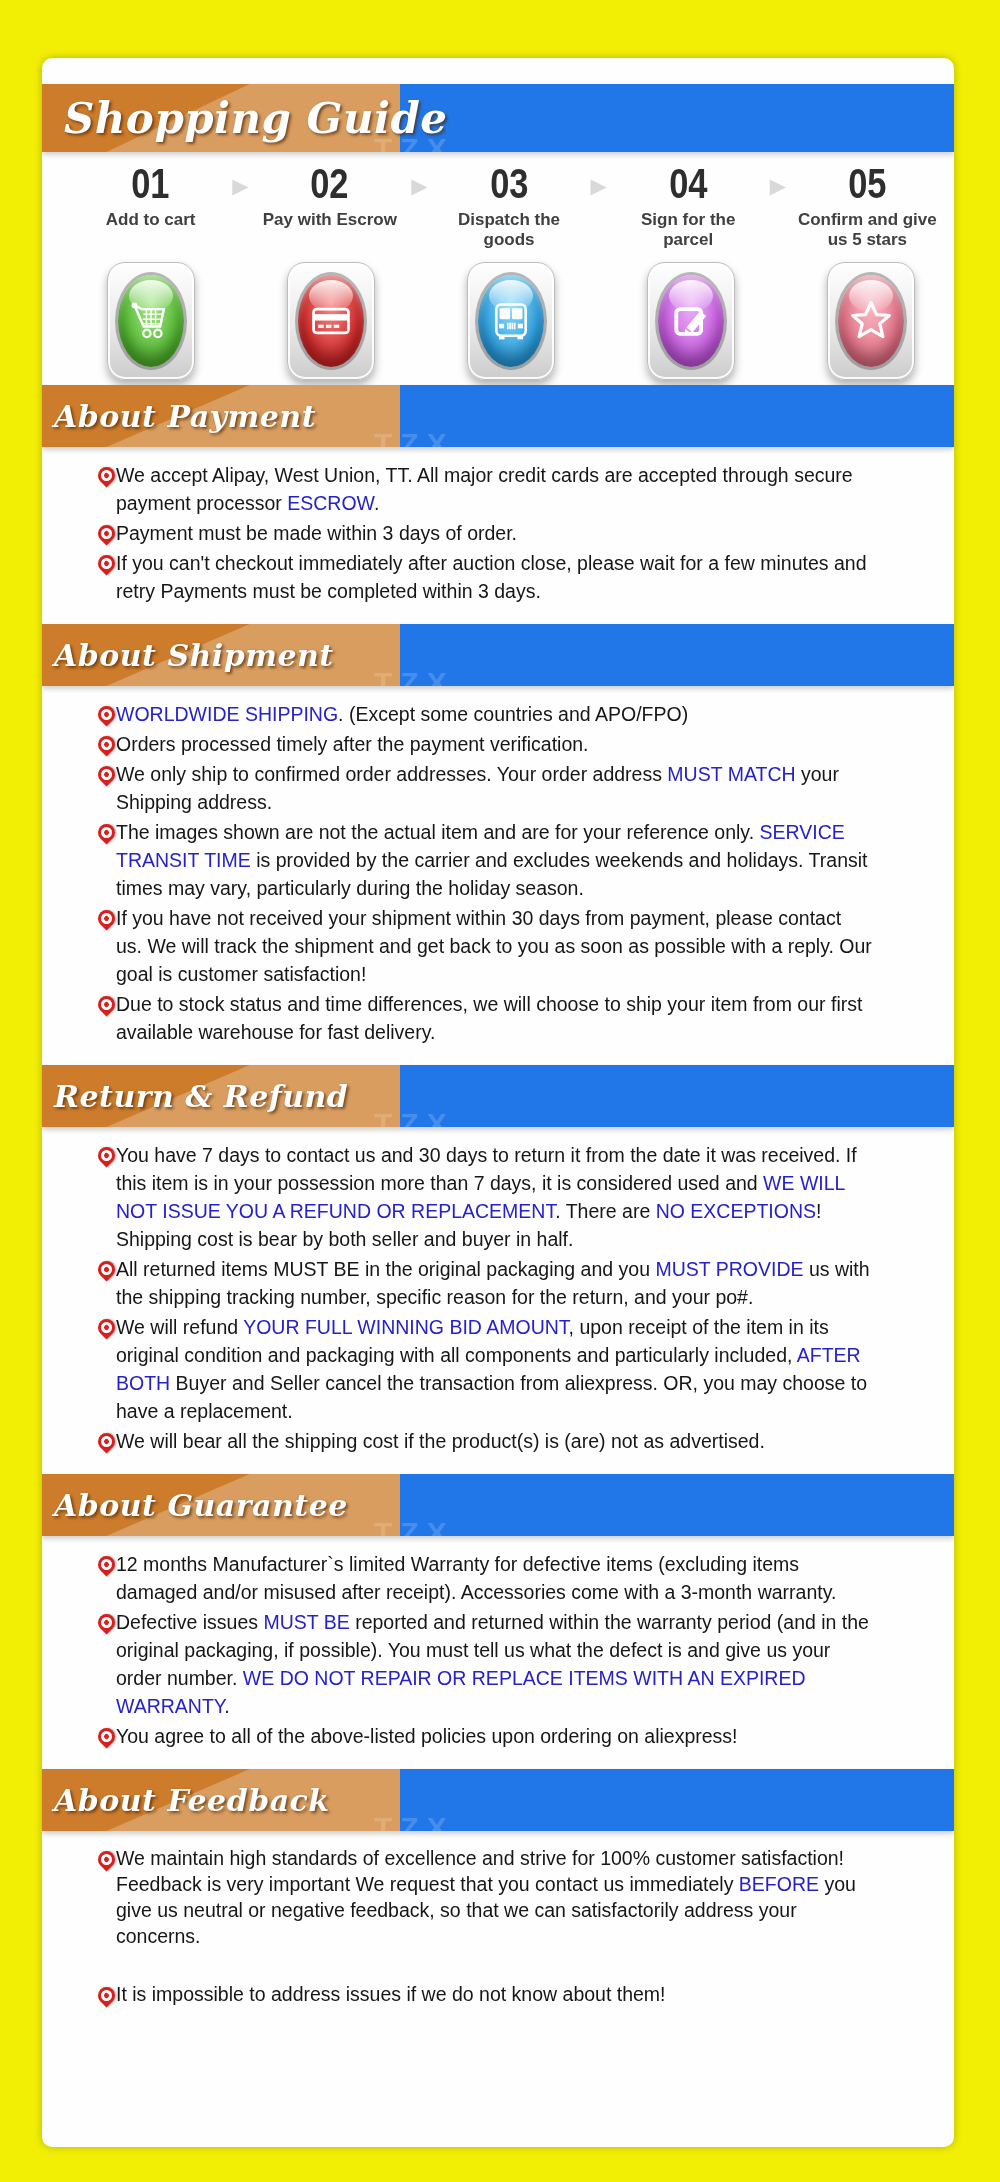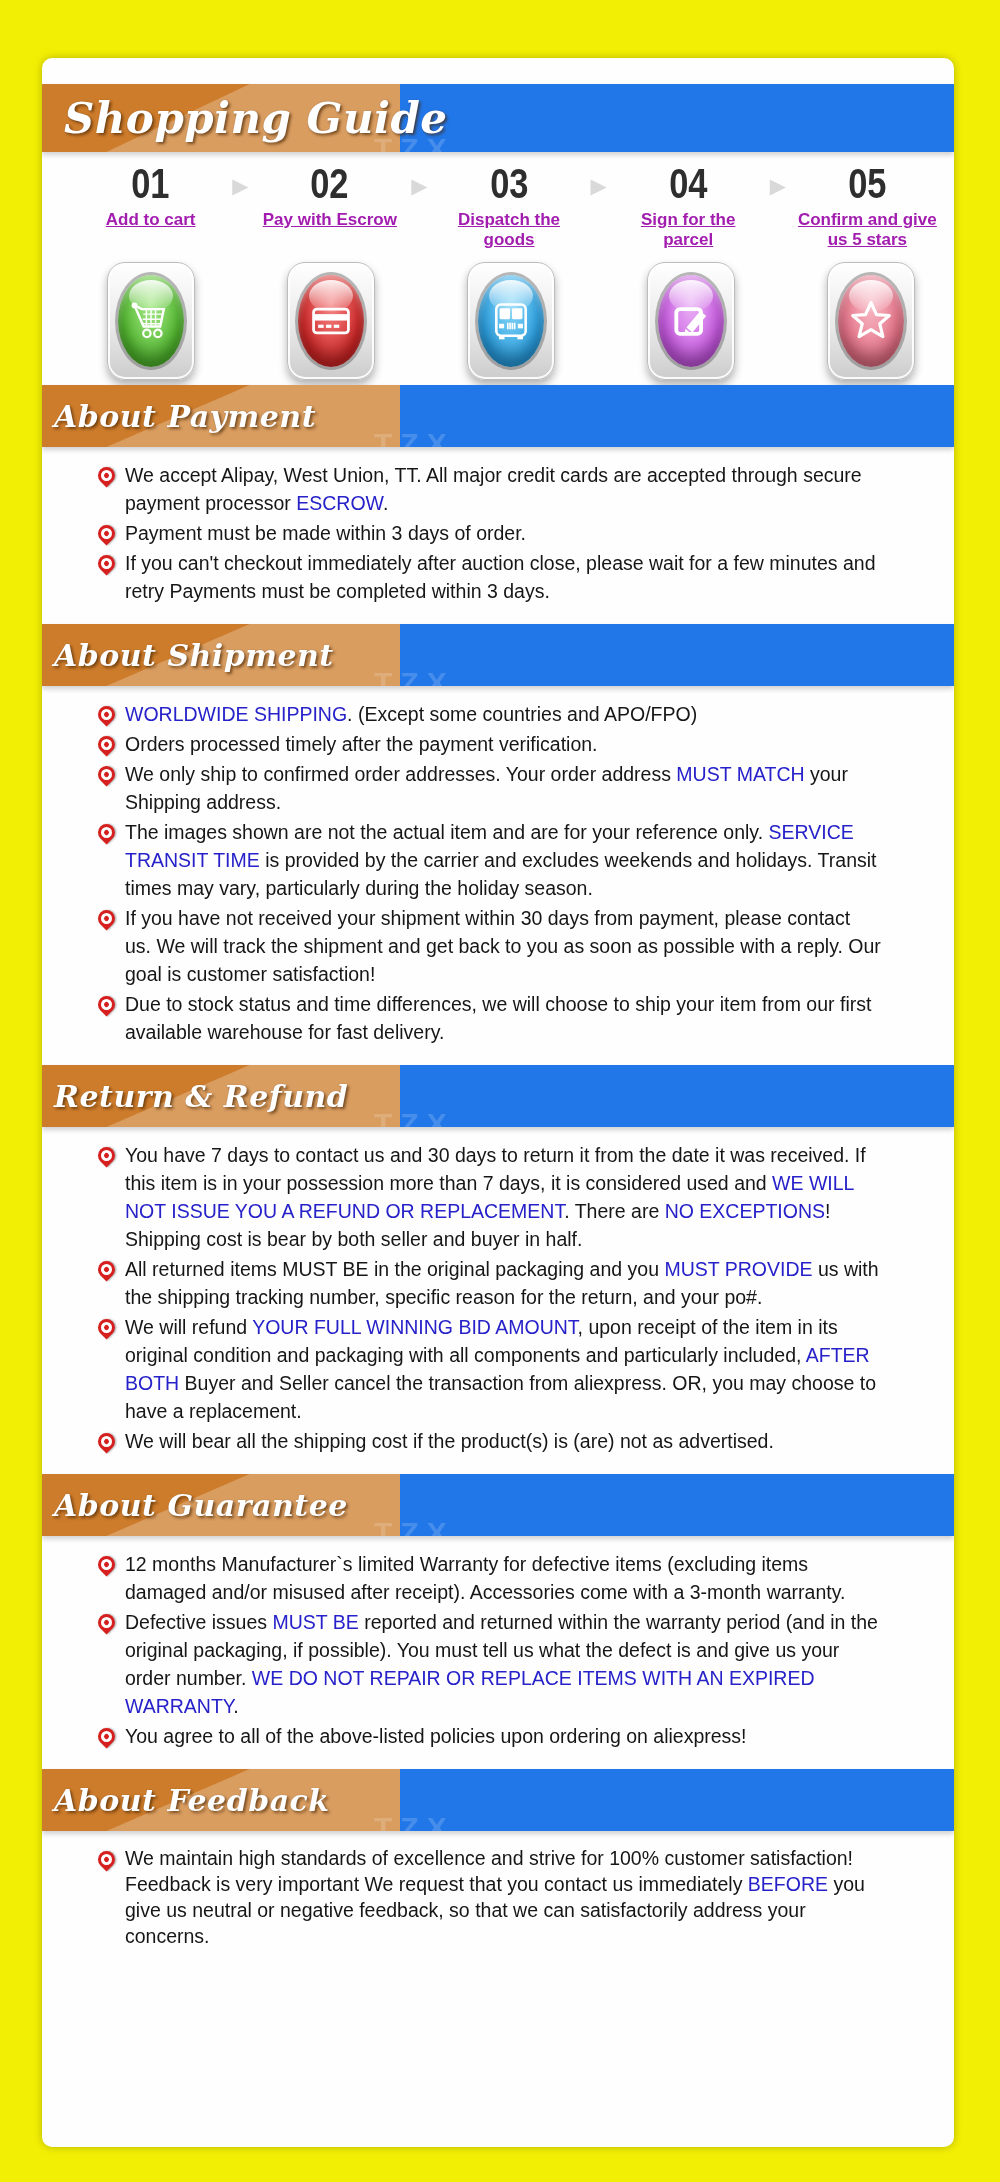--- a/index.html
+++ b/index.html
@@ -51,21 +51,21 @@
   }
   
   .steps { display:flex; padding:10px 12px 0 34px; }
   .step { width:150px; text-align:center; }
   .step-number {
     display:inline-block; transform:scaleX(0.82);
     font-size:42px; font-weight:800; color:#2e2e2e; line-height:44px;
   }
   .step-label {
     margin:4px auto 0; width:142px;
-    color:#a21caf; font-size:17px; line-height:20px; font-weight:600;text-decoration:underline;
+    color:#404040; font-size:17px; line-height:20px; font-weight:600;
   }
   .step-arrow {
     width:30px; text-align:center; padding-top:12px;
     color:#d9d9d9; font-size:21px;
     font-family:"DejaVu Sans", sans-serif;
   }
   
   .icons { display:flex; padding:12px 0 0 34px; }
   .icon-cell { width:150px; display:flex; justify-content:center; }
   .icon-spacer { width:30px; }
@@ -85,21 +85,21 @@
   }
   .orb::before {
     content:""; position:absolute; top:5px; left:11px; right:11px; height:32px;
     border-radius:50%; z-index:2;
     background:linear-gradient(rgba(255,255,255,0.9), rgba(255,255,255,0.05));
   }
   .orb svg { width:44px; height:44px; position:relative; z-index:1; }
   
   .policy-section { margin-top:5px; }
   .bullets { list-style:none; margin:0; padding:12px 30px 12px 56px; }
-  .bullets li { display:flex; align-items:flex-start; gap:10px; margin:2px 0; }
+  .bullets li { display:flex; align-items:flex-start; gap:1px; margin:2px 0; }
   .pin {
     flex:0 0 auto; margin-top:6px;
     width:17px; height:17px; background:#d6201f;
     border-radius:50% 50% 50% 0;
     transform:rotate(-45deg);
     position:relative;
     box-shadow:1px 1px 2px rgba(0,0,0,0.3);
   }
   .pin::after {
     content:""; position:absolute; top:3px; left:3px;
@@ -371,16 +371,20 @@
       </div>
       <div class="banner-right"></div>
       <span class="wm">TZX</span>
     </div>
     <ul class="bullets">
   <li>
     <span class="pin"></span>
     <p class="bullet-text"><span>We maintain high standards of excellence and strive for 100% customer satisfaction! Feedback is very important We request that you contact us immediately </span><span class="link">BEFORE</span><span> you give us neutral or negative feedback, so that we can satisfactorily address your concerns.</span></p>
   </li>
 
+  <li>
+    <span class="pin"></span>
+    <p class="bullet-text"><span>It is impossible to address issues if we do not know about them!</span></p>
+  </li>
 </ul>
   </section>
 </div>
 </div>
 
 </body></html>

